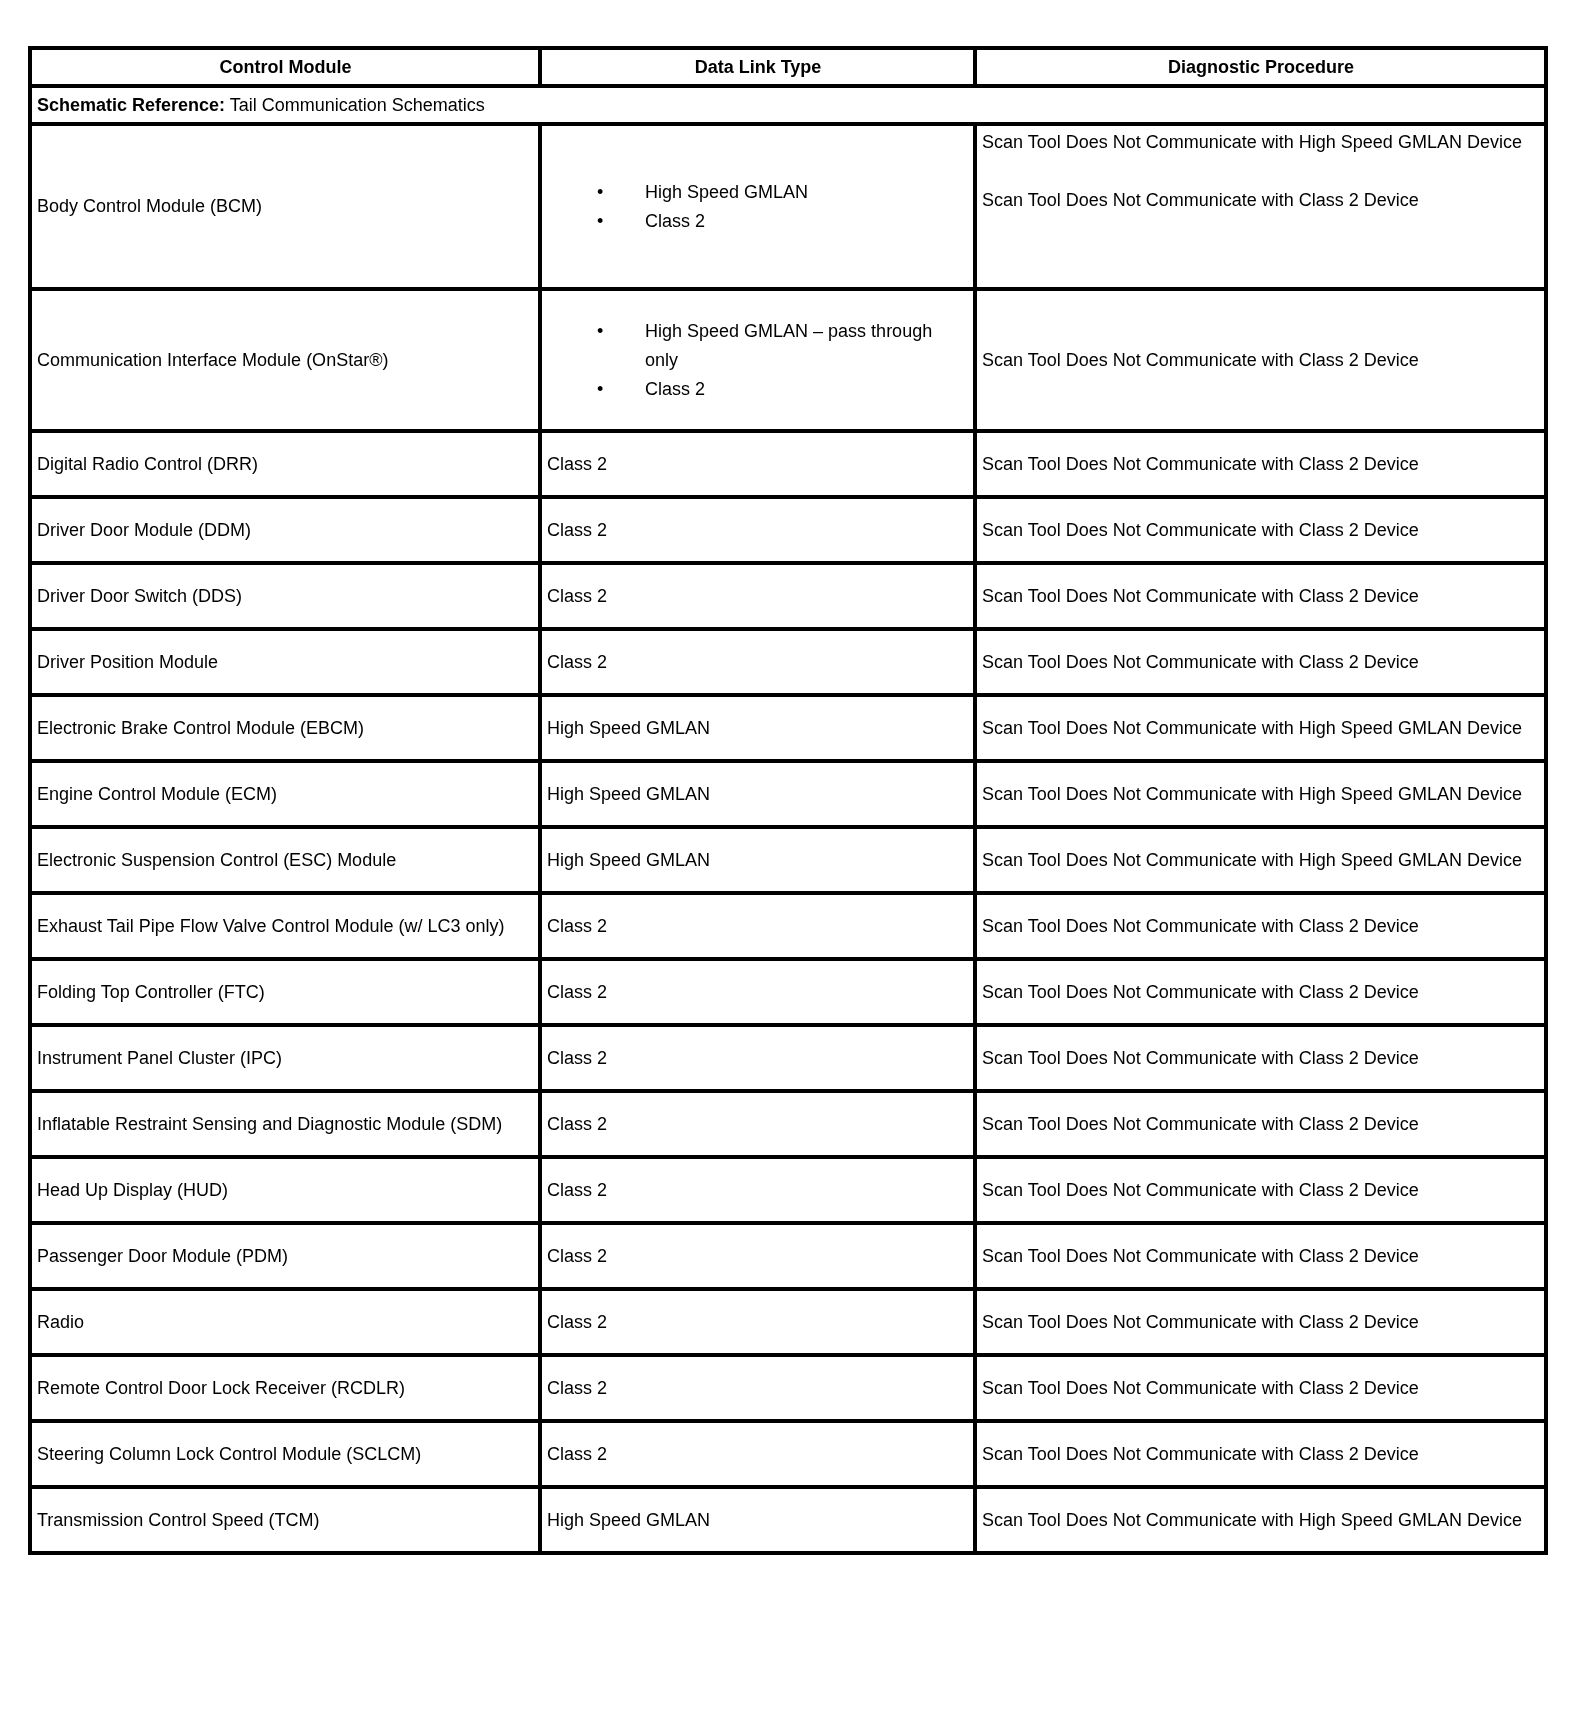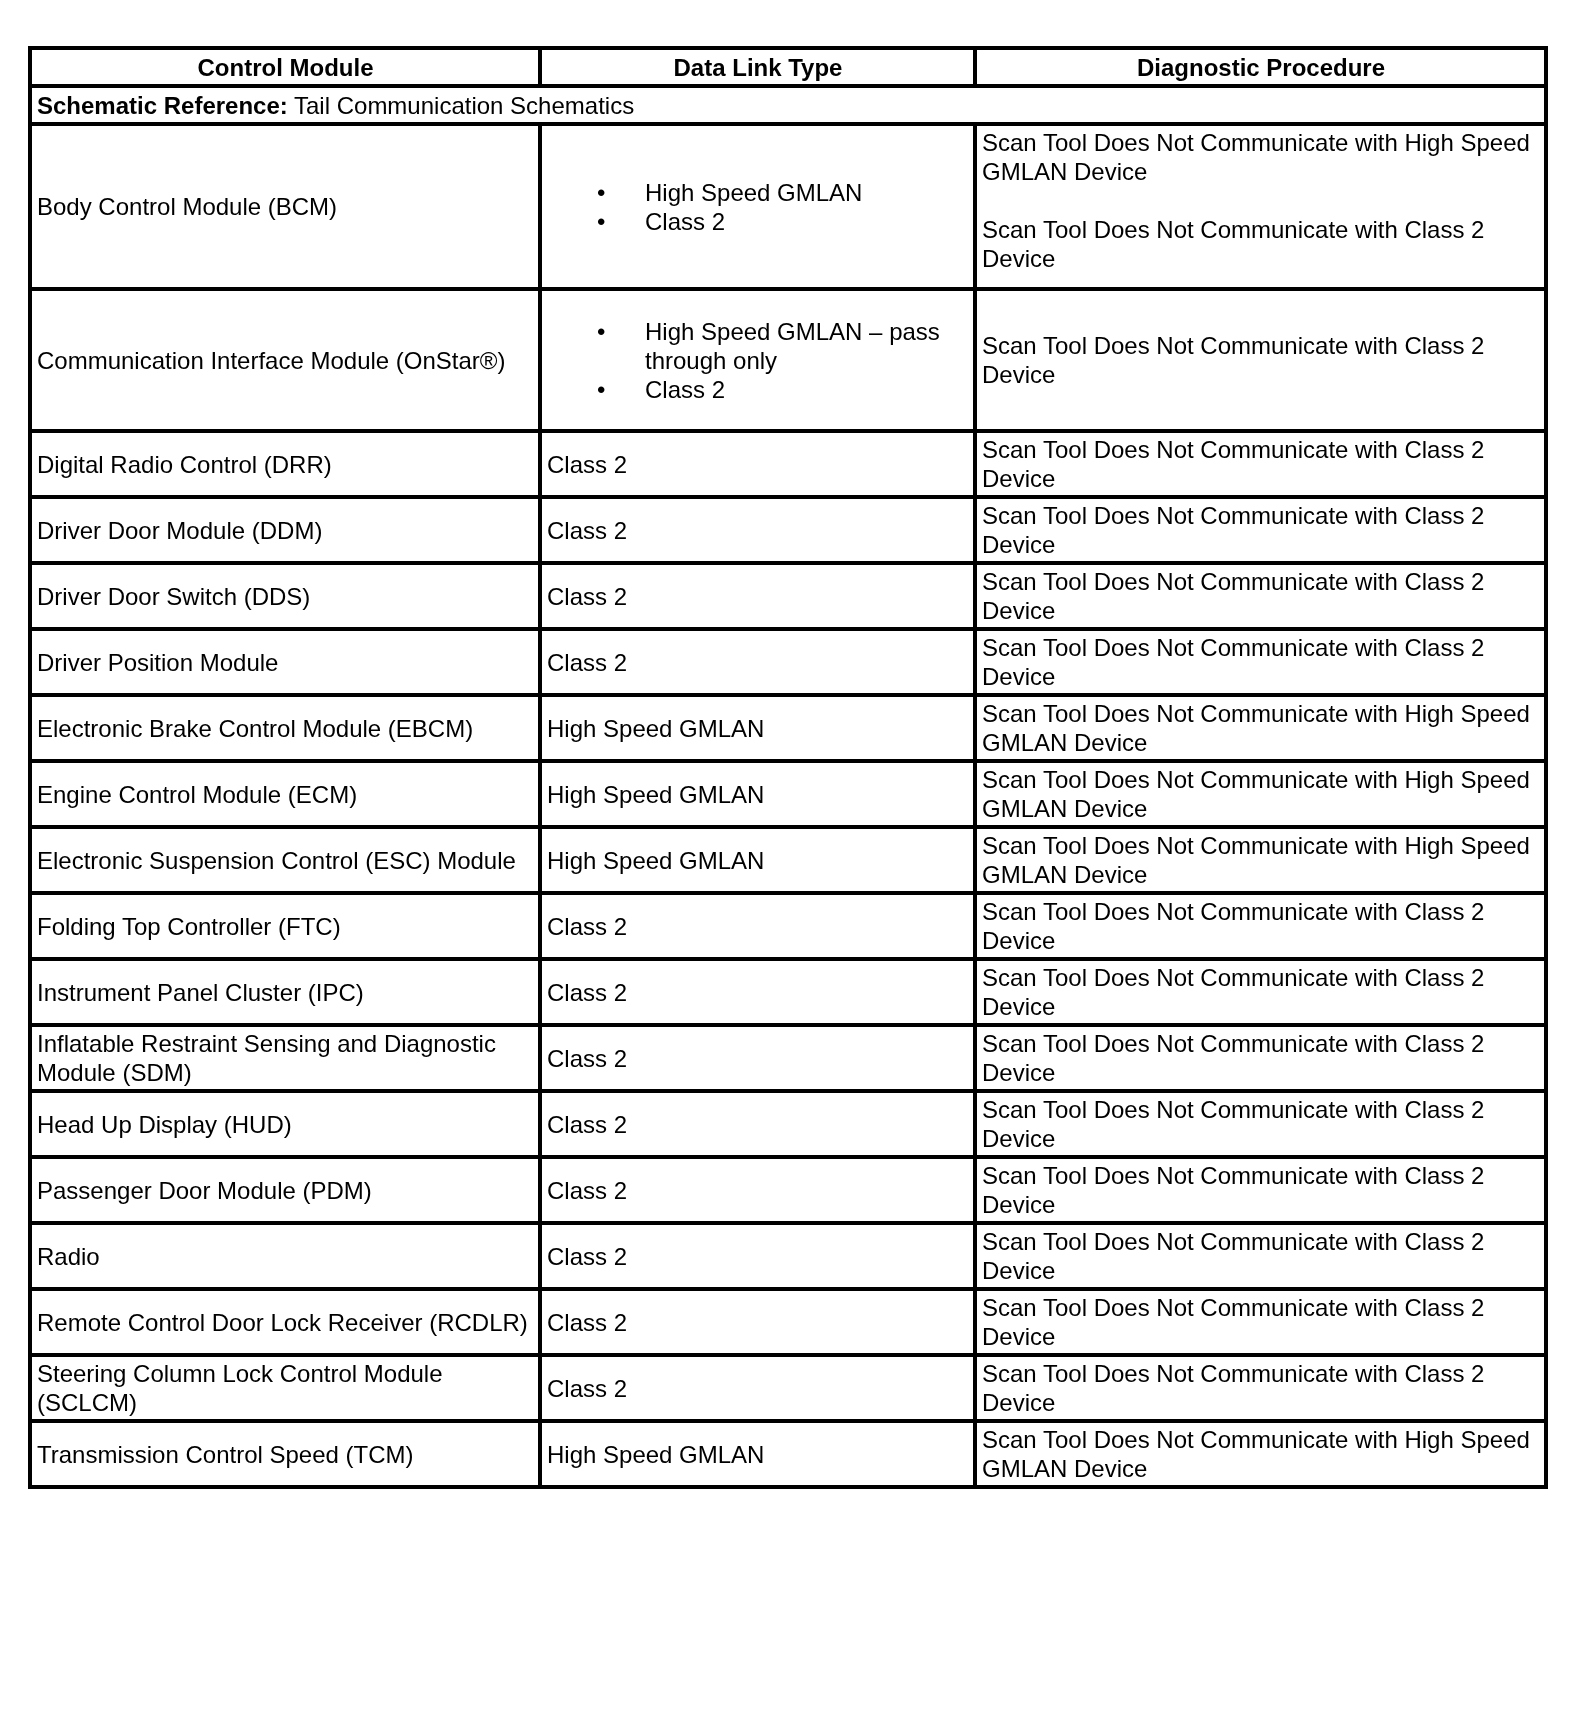--- a/index.html
+++ b/index.html
@@ -1,21 +1,21 @@
 <!DOCTYPE html>
 <html><head>
 <meta charset="utf-8">
 <style>
   html, body { margin: 0; padding: 0; background: #ffffff; }
   body { width: 1584px; height: 1732px; position: relative; overflow: hidden;
          font-family: "Liberation Sans", sans-serif; color: #000; }
   table.doc {
     position: absolute; left: 28px; top: 46px; width: 1516px;
     border-collapse: collapse; table-layout: fixed;
-    font-size: 24px; line-height: 29px;
+    font-size: 18px; line-height: 29px;
   }
   table.doc td, table.doc th {
     border: 4px solid #000; padding: 0 4px 0 5px; vertical-align: middle;
     text-align: left; font-weight: normal;
   }
   table.doc th { font-weight: bold; text-align: center; height: 34px; }
   col.c1 { width: 510px; }
   col.c2 { width: 435px; }
   col.c3 { width: 571px; }
   tr.schem td { height: 34px; }
@@ -105,20 +105,25 @@
         <td>Engine Control Module (ECM)</td>
         <td>High Speed GMLAN</td>
         <td>Scan Tool Does Not Communicate with High Speed GMLAN Device</td>
       </tr>
       <tr class="r">
         <td>Electronic Suspension Control (ESC) Module</td>
         <td>High Speed GMLAN</td>
         <td>Scan Tool Does Not Communicate with High Speed GMLAN Device</td>
       </tr>
       <tr class="r">
+        <td>Exhaust Tail Pipe Flow Valve Control Module (w/ LC3 only)</td>
+        <td>Class 2</td>
+        <td>Scan Tool Does Not Communicate with Class 2 Device</td>
+      </tr>
+      <tr class="r">
         <td>Folding Top Controller (FTC)</td>
         <td>Class 2</td>
         <td>Scan Tool Does Not Communicate with Class 2 Device</td>
       </tr>
       <tr class="r">
         <td>Instrument Panel Cluster (IPC)</td>
         <td>Class 2</td>
         <td>Scan Tool Does Not Communicate with Class 2 Device</td>
       </tr>
       <tr class="r">

